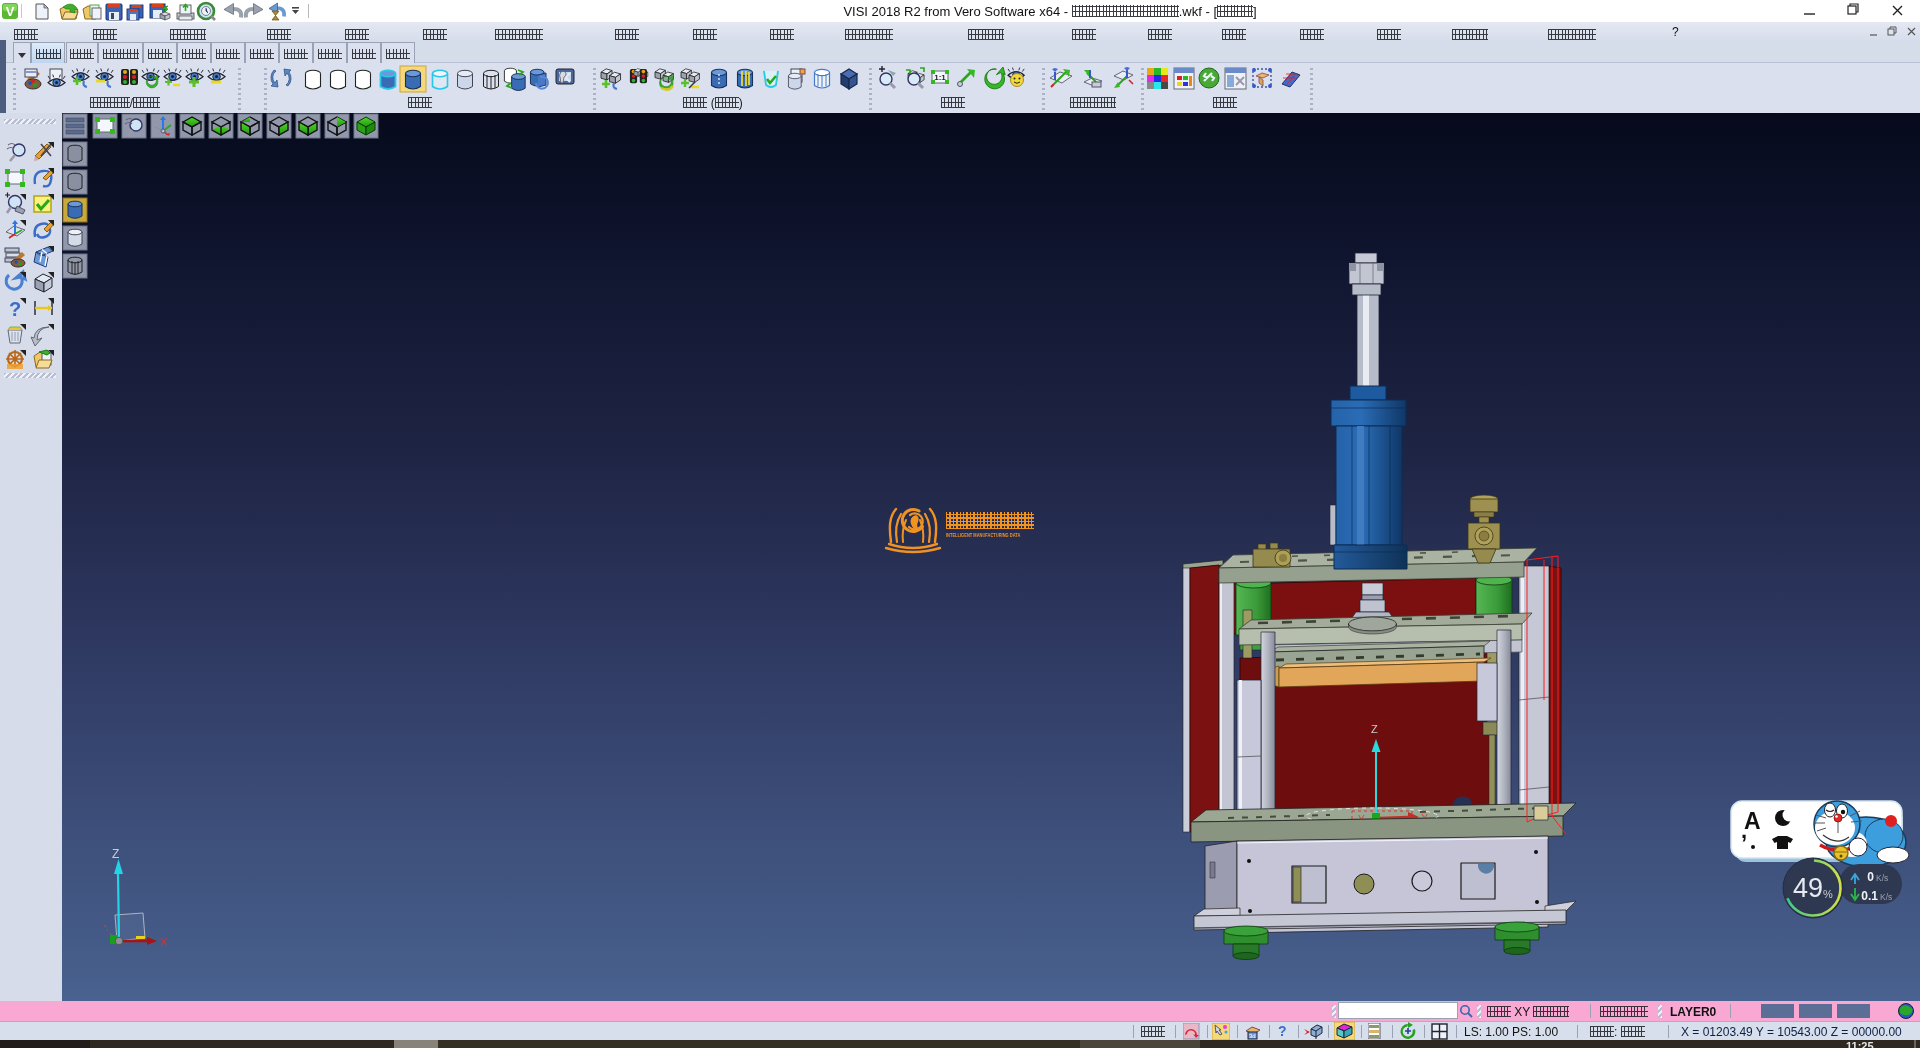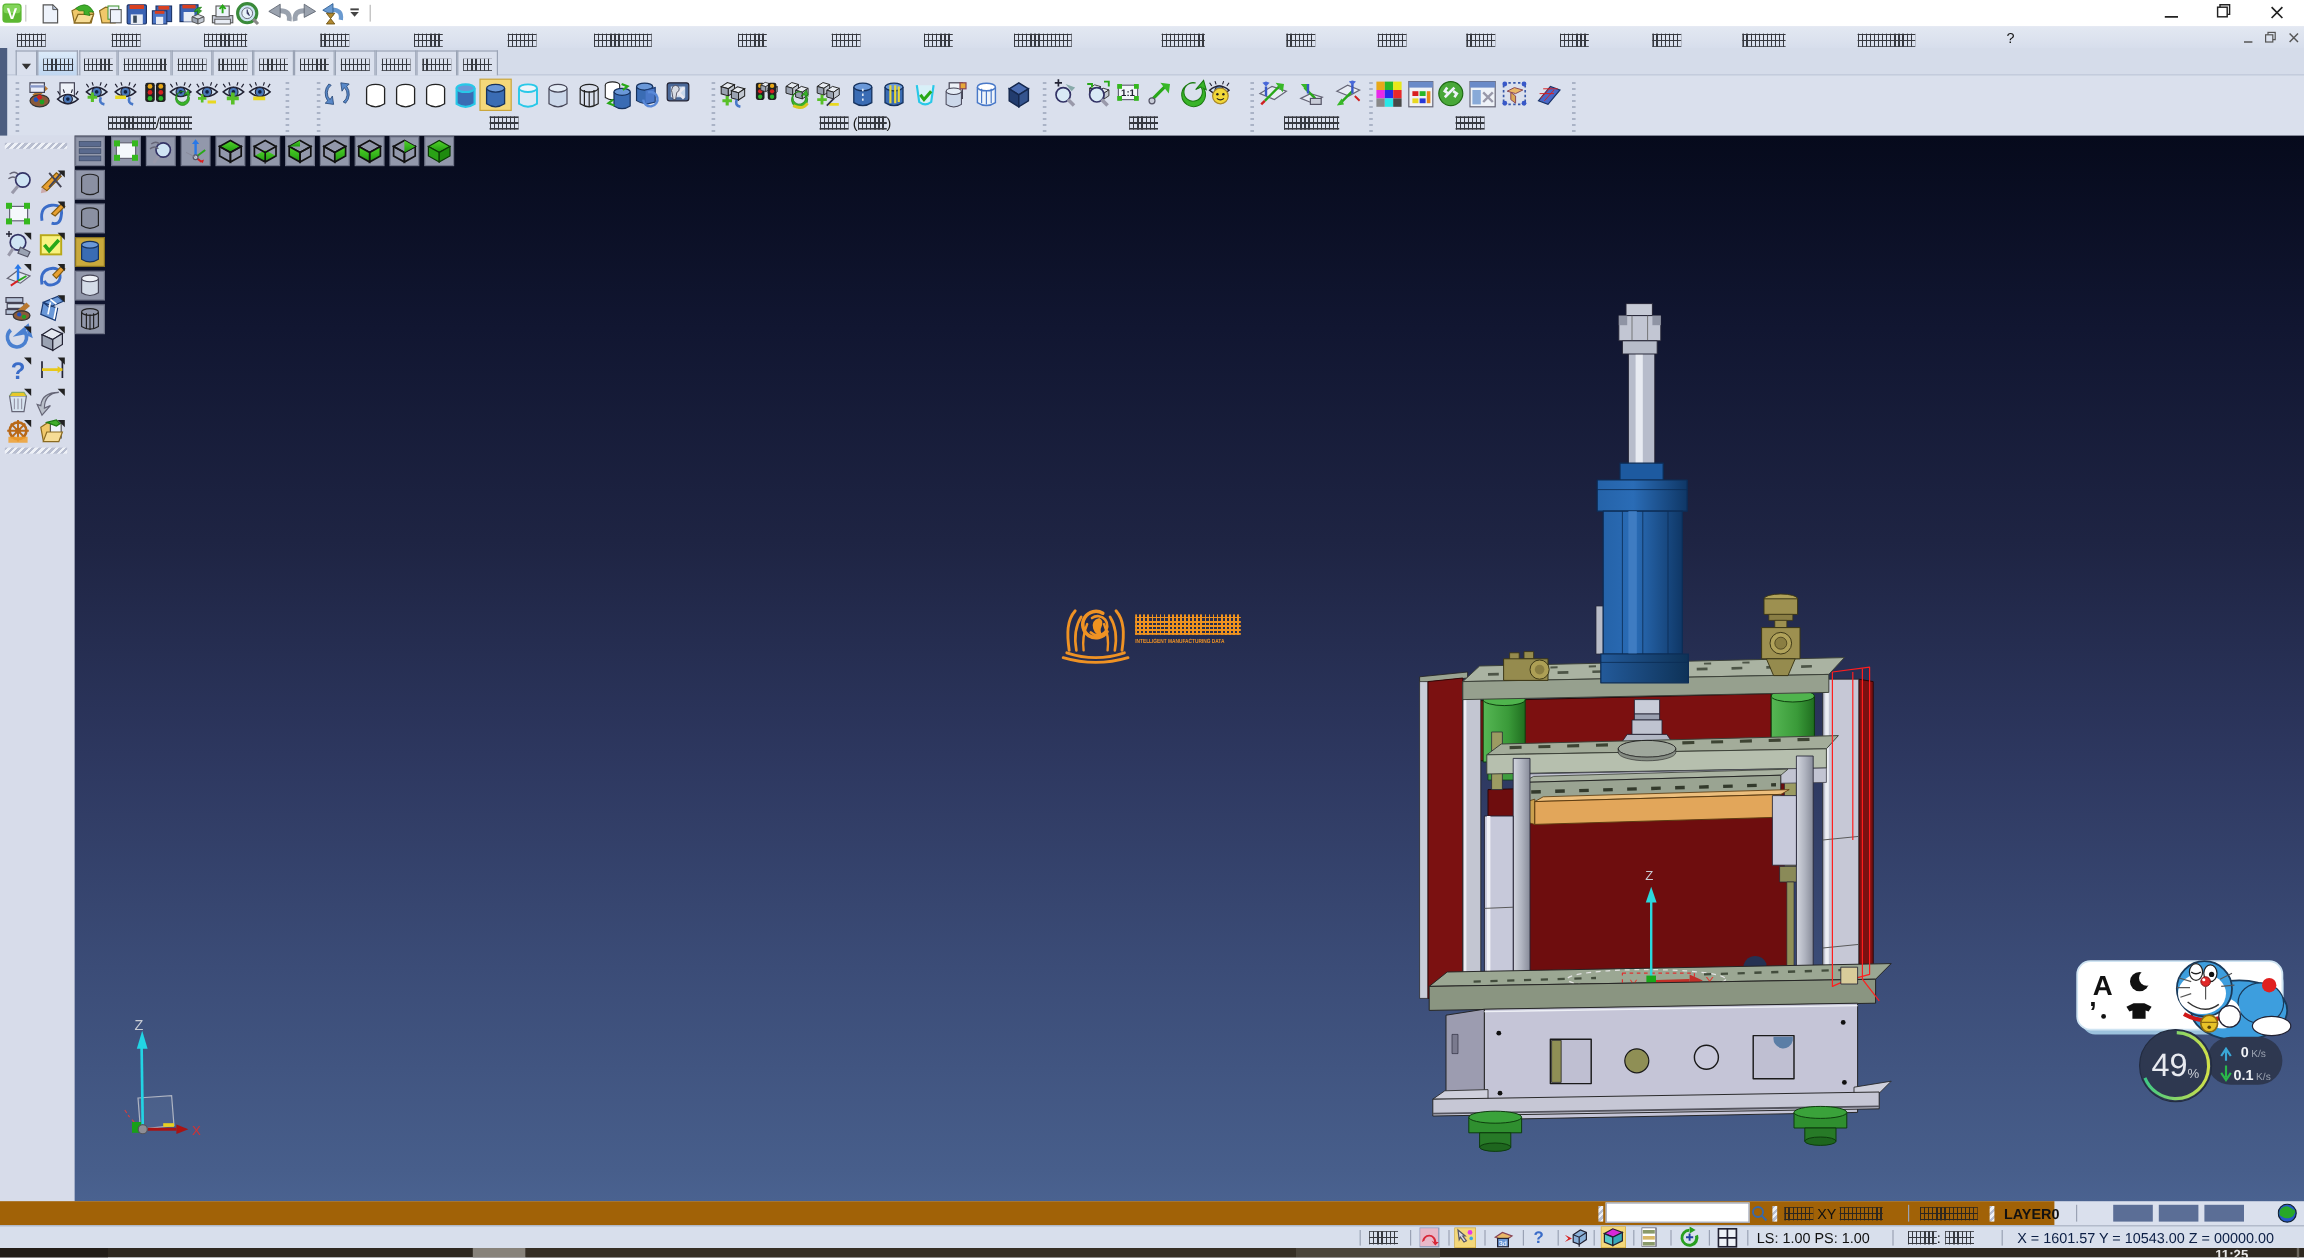--- a/index.html
+++ b/index.html
@@ -23,21 +23,21 @@
 #ribbon{position:absolute;left:0;top:63px;width:1920px;height:50px;background:#dae0ed}
 .rsep{position:absolute;top:3px;height:44px;width:3px;background:repeating-linear-gradient(0deg,#aab3c6 0 2px,transparent 2px 5px)}
 .glabel{position:absolute;top:33px;height:14px;font-size:12px;color:#1a1a1a;text-align:center}
 
 #main{position:absolute;left:0;top:113px;width:1920px;height:888px;background:#d7dcea}
 #viewport{position:absolute;left:62px;top:0;width:1858px;height:888px;background:linear-gradient(#060a1c 0%,#111631 18%,#1e2443 38%,#2d375f 58%,#3b4c77 78%,#475e8b 97%,#4a6290 100%)}
 
 #leftdock{position:absolute;left:0;top:0;width:62px;height:888px;background:#d7dcea}
 .grip{position:absolute;background:repeating-linear-gradient(135deg,#b8bed0 0 2px,#eef1f7 2px 4px)}
 
-#status1{position:absolute;left:0;top:1001px;width:1712px;height:20px;background:#a16207}
+#status1{position:absolute;left:0;top:1001px;width:1920px;height:20px;background:#f9a8d4}
 #status2{position:absolute;left:0;top:1021px;width:1920px;height:19px;background:#d8dfec;border-top:1px solid #aab2c2}
 #taskbar{position:absolute;left:0;top:1040px;width:1920px;height:8px;background:#2e2820}
 .st{position:absolute;font-size:12px;color:#111}
 .vline{position:absolute;width:1px;background:#9aa2b4}
 </style></head><body>
 <div id="page">
   <div id="titlebar">
     <svg class="abs" style="left:0;top:0" width="330" height="22">
       <rect x="2" y="3" width="16" height="16" rx="3" fill="#5cb832"></rect>
         <rect x="3" y="4" width="14" height="7" rx="2" fill="#82d45a"></rect>
@@ -97,20 +97,21 @@
         </g>
       <g transform="translate(7,0)">
           <path d="M277 16.5 q1.5 -9 -8.5 -8.5" fill="none" stroke="#6a9ad0" stroke-width="3.6"></path>
           <path d="M262 8.5 l8.5 -5.5 v10 z" fill="#6a9ad0" stroke="#2a5a90" stroke-width="0.7"></path>
           <path d="M265 11h7l-3.5 4.5zm0 9l3.5-4.5 3.5 4.5z" fill="#b08830" stroke="#6a5010" stroke-width="0.7"></path>
         </g>
       <path d="M292 10h7l-3.5 4z" fill="#444"></path>
         <rect x="292" y="7" width="7" height="1.6" fill="#444"></rect>
       <rect x="308" y="4" width="1" height="14" fill="#b8b8b8"></rect>
     </svg>
+    <div id="title-center">VISI 2018 R2 from Vero Software x64 - <span class="k" style="width:107px;height:12px"></span>.wkf - [<span class="k" style="width:36px;height:12px"></span>]</div>
     <svg class="abs" style="left:1790;top:0" width="130" height="22">
       <path d="M14 14h11" stroke="#222" stroke-width="1.4"></path>
       <rect x="58" y="6" width="8" height="8" fill="none" stroke="#222" stroke-width="1.2"></rect>
         <path d="M60 6v-2h8v8h-2" fill="none" stroke="#222" stroke-width="1.2"></path>
       <path d="M103 6l9 9m0-9l-9 9" stroke="#222" stroke-width="1.4"></path>
     </svg>
   </div>
   <div id="menubar">
     <span class="mi" style="left:14px"><span class="k" style="width:24px"></span></span>
     <span class="mi" style="left:93px"><span class="k" style="width:24px"></span></span>
@@ -1039,21 +1040,21 @@
     <div class="vline" style="left:1424px;top:3px;height:13px"></div>
     <svg class="abs" style="left:1431px;top:1px" width="18" height="17">
         <rect x="1" y="1" width="15" height="15" fill="#eef2f8" stroke="#223" stroke-width="1.4"></rect>
         <path d="M8.5 1v15M1 8.5h15" stroke="#223" stroke-width="1.4"></path>
       </svg>
     <div class="vline" style="left:1456px;top:3px;height:13px"></div>
     <span class="st" style="left:1464px;top:3px">LS: 1.00 PS: 1.00</span>
     <div class="vline" style="left:1577px;top:3px;height:13px"></div>
     <span class="st" style="left:1590px;top:3px"><span class="k" style="width:24px"></span>: <span class="k" style="width:24px"></span></span>
     <div class="vline" style="left:1668px;top:3px;height:13px"></div>
-    <span class="st" style="left:1681px;top:3px;color:#0c1f45">X = 1601.57 Y = 10543.00 Z = 00000.00</span>
+    <span class="st" style="left:1681px;top:3px;color:#0c1f45">X = 01203.49 Y = 10543.00 Z = 00000.00</span>
   </div>
   <div id="taskbar">
     <div class="abs" style="left:0;top:0;width:90px;height:8px;background:#221d18"></div>
     <div class="abs" style="left:394px;top:0;width:44px;height:8px;background:#87827a"></div>
     <div class="abs" style="left:438px;top:0;width:642px;height:8px;background:#352e24"></div>
     <div class="abs" style="left:1080px;top:0;width:120px;height:8px;background:#4a443a"></div>
     <div class="abs" style="left:1846px;top:0;width:40px;height:8px;color:#e8e8e8;font-size:11px;font-weight:bold;line-height:13px">11:25</div>
     <div class="abs" style="left:1914px;top:0;width:2px;height:8px;background:#6a655c"></div>
   </div>
 </div>

